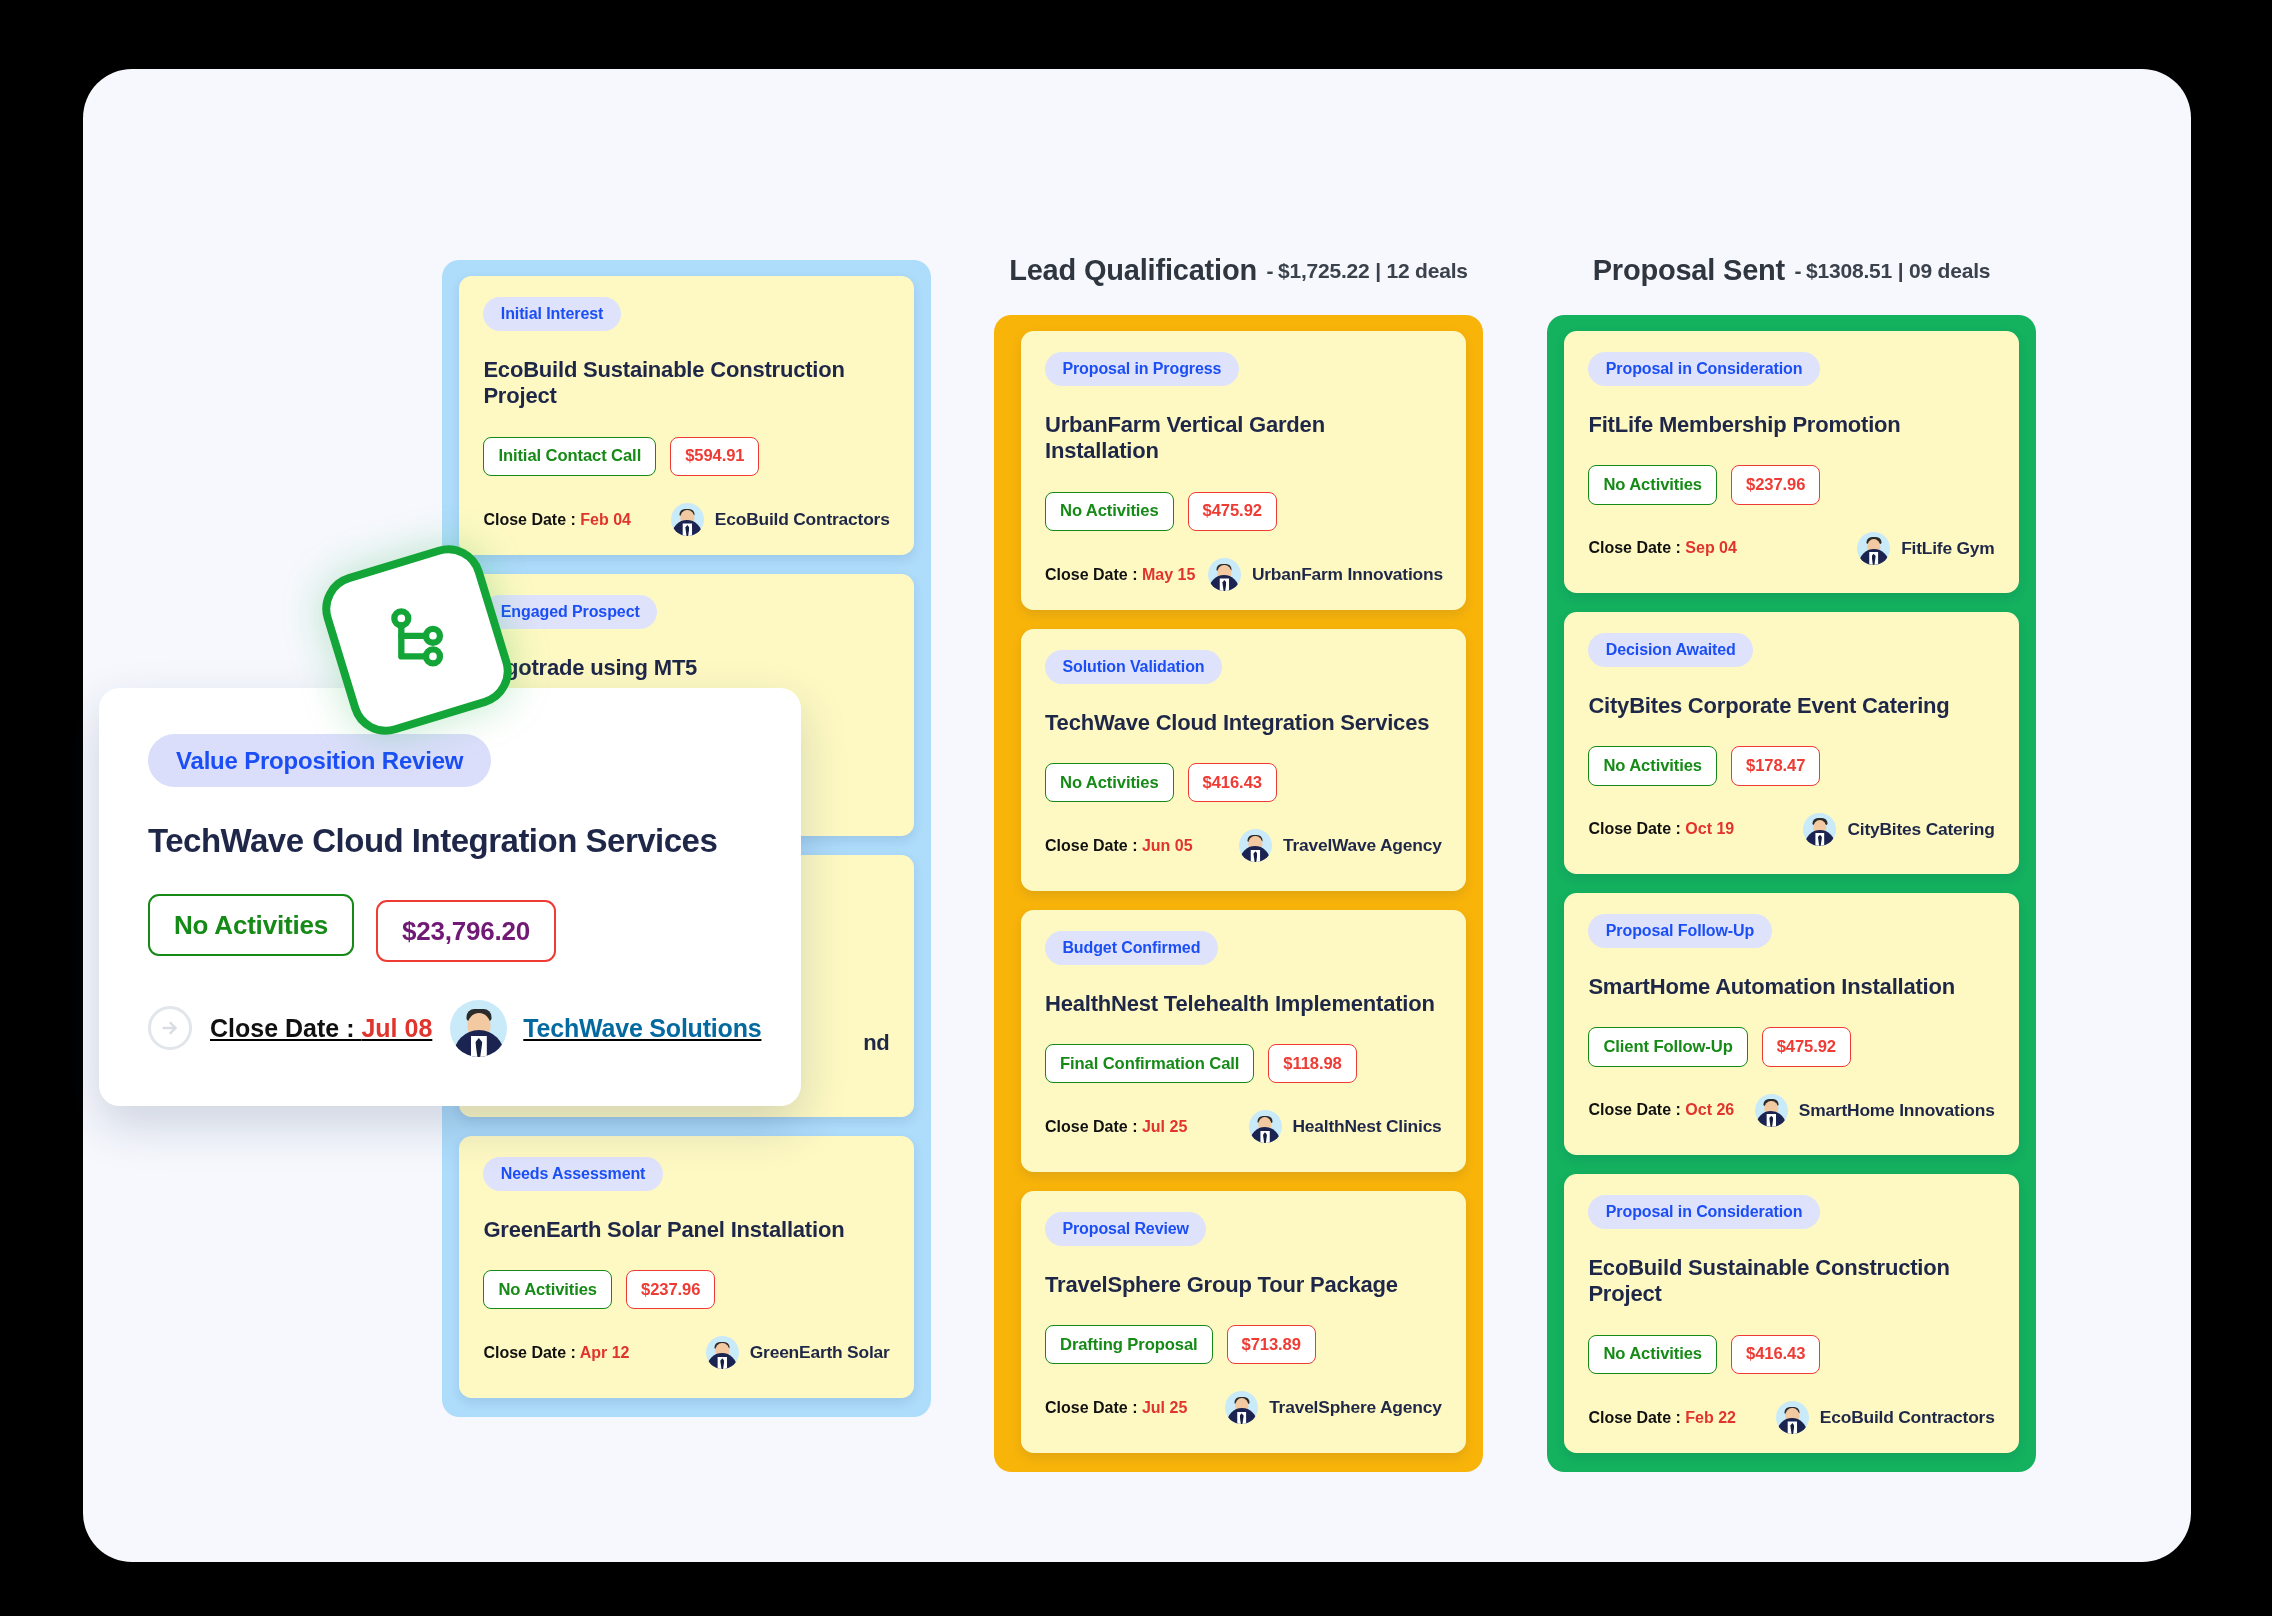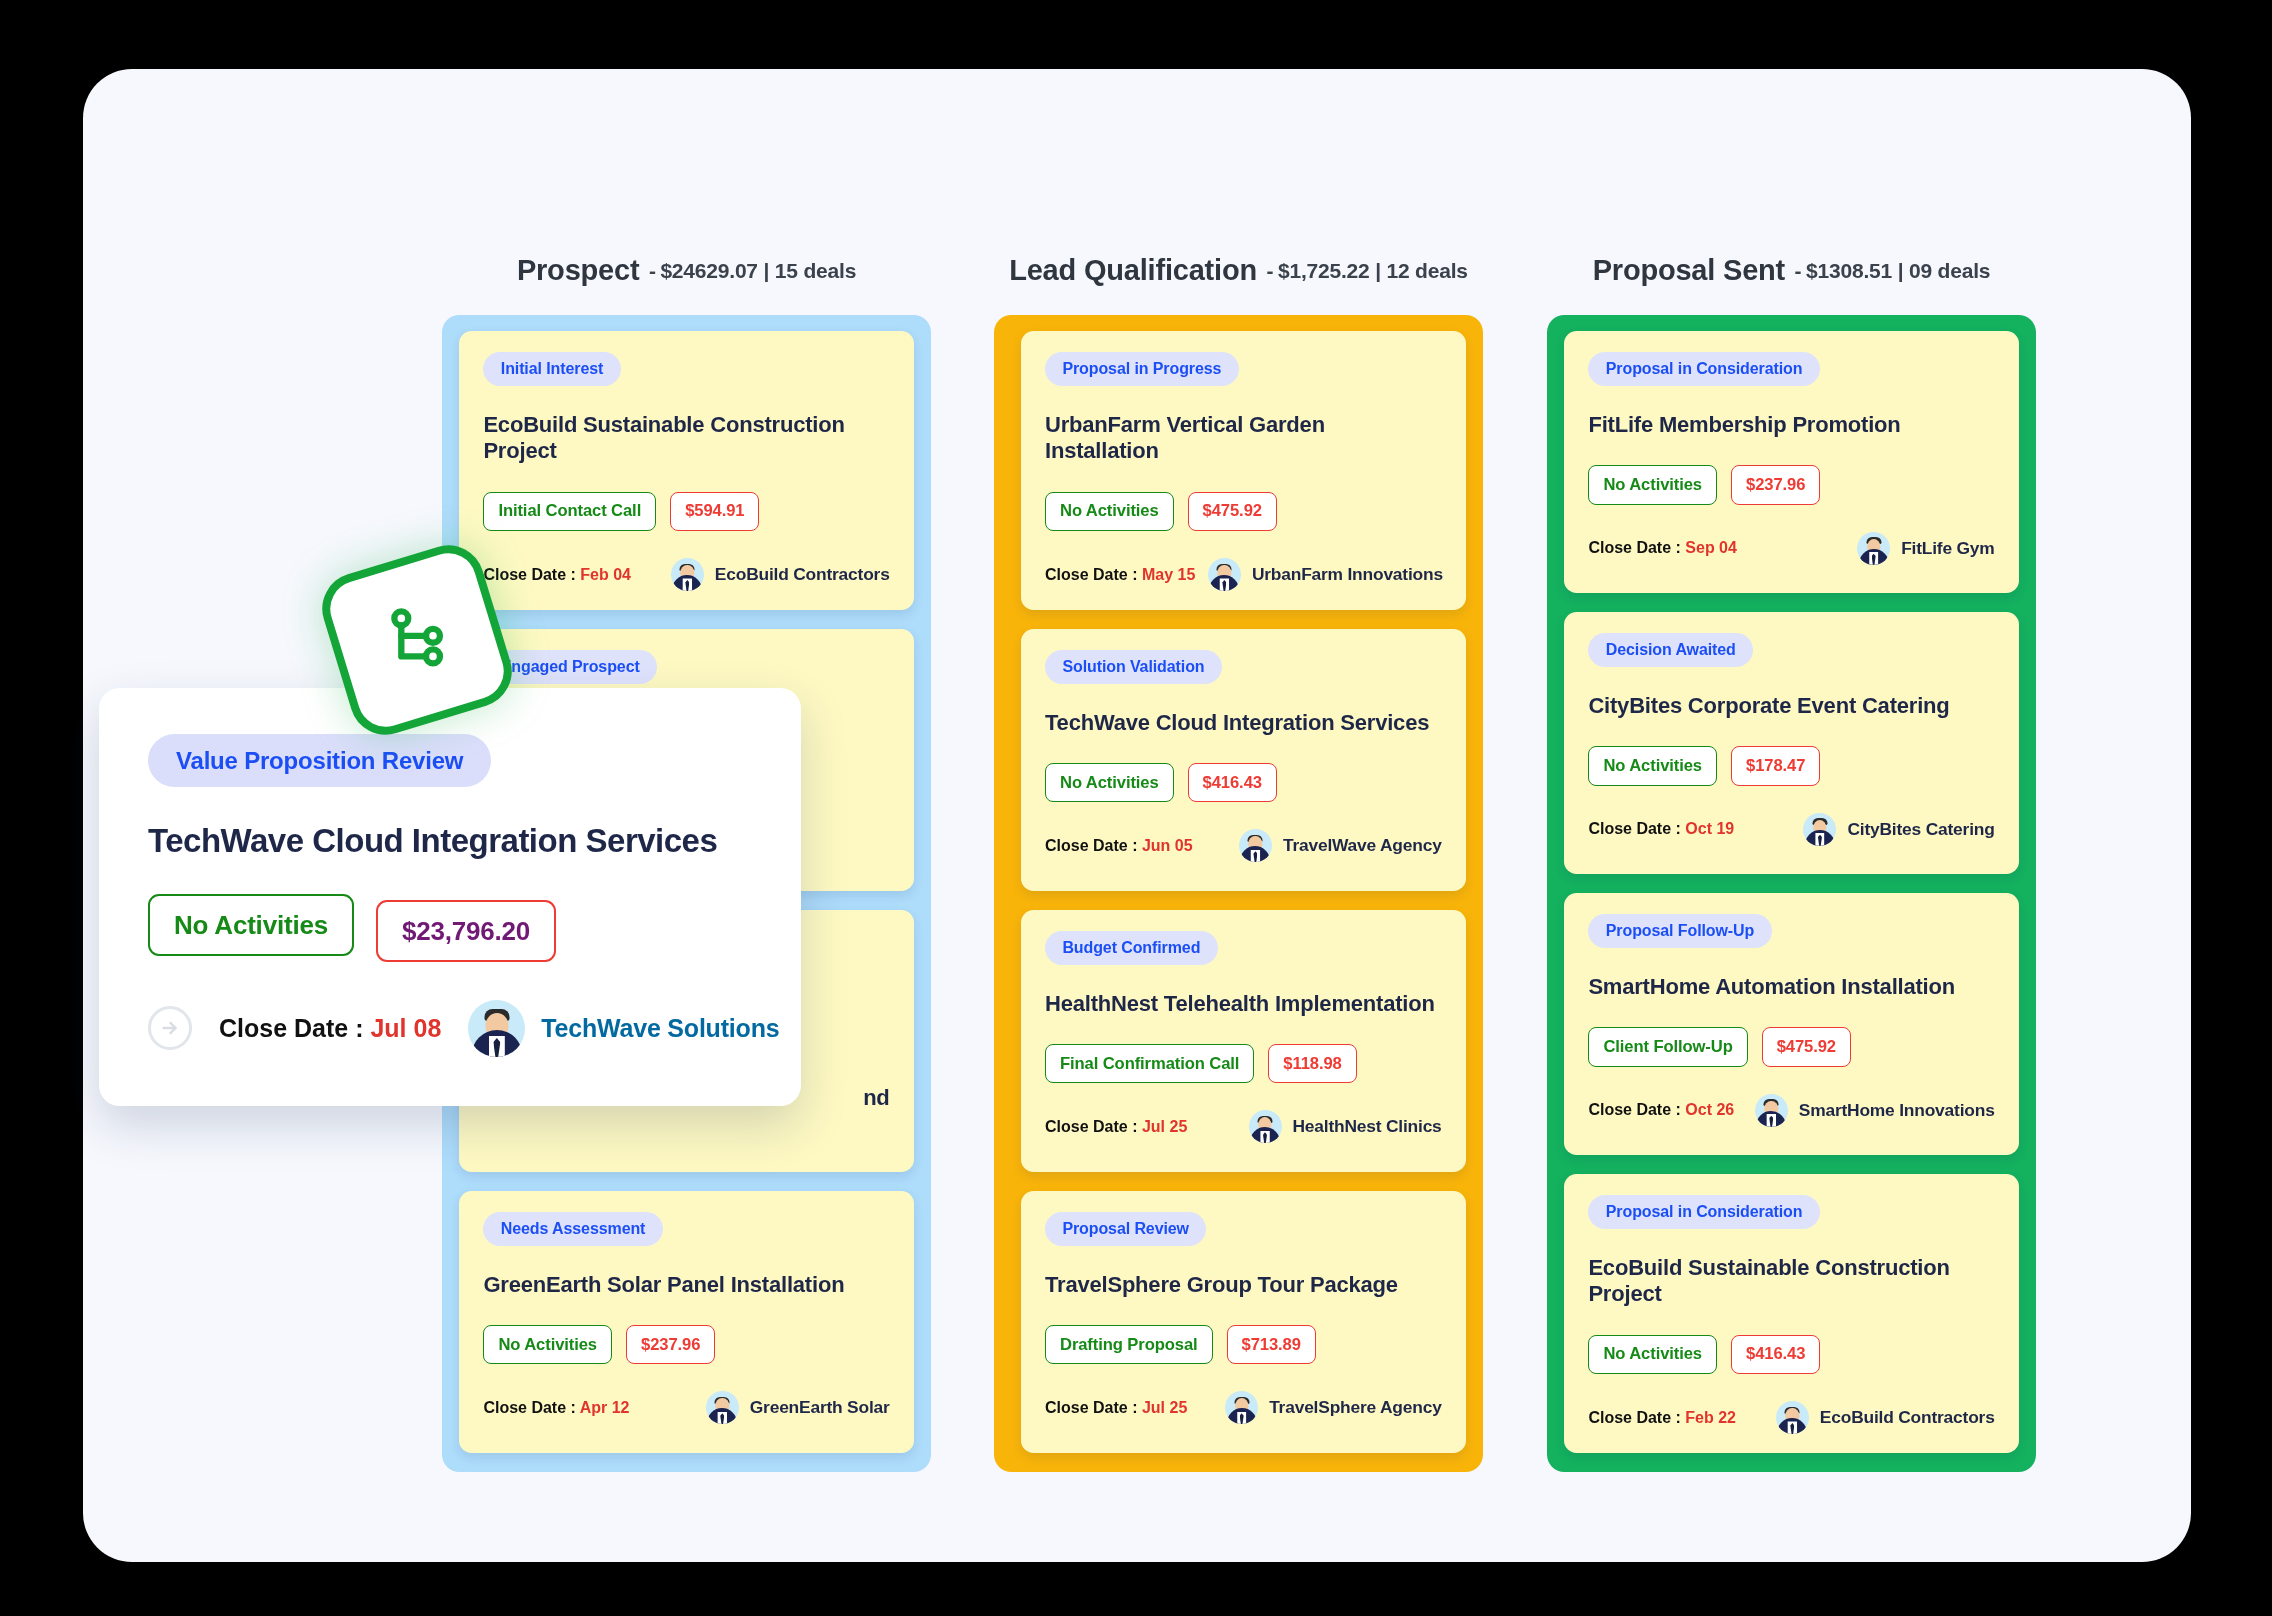--- a/index.html
+++ b/index.html
@@ -233,21 +233,22 @@
     padding: 13.4px 24px;
     letter-spacing: -0.2px;
   }
   .hl-chip.act { border: 2.4px solid #168a16; color: #168a16; }
   .hl-chip.amt { border: 2.4px solid #ee3b34; color: #701a75; margin-top: 12px; }
 
   .hl-foot {
     margin-top: 38px;
     display: flex;
     align-items: center;
-    gap: 27px;
+    gap: 18px;
+    text-decoration: underline;
   }
   .arrow-circle {
     width: 44px; height: 44px;
     border-radius: 50%;
     border: 3.2px solid #e2e5ea;
     display: flex; align-items: center; justify-content: center;
     flex: 0 0 auto;
   }
   .hl-close {
     font-size: 25px;
@@ -303,28 +304,20 @@
     z-index: 1;
   }
 </style>
 </head>
 <body>
 
 <div class="stage">
   <div class="board">
 
     <div class="column col-0">
-      <div class="col-header">
-        <span class="col-title">Prospect</span>
-        <span class="col-meta">
-          <span class="dash">-</span><span>$24629.07</span>
-          <span>|</span>
-          <span>15 deals</span>
-        </span>
-      </div>
       <div class="col-band band-blue">
 
         <div class="deal-card">
           <span class="stage-pill">Initial Interest</span>
           <div class="deal-title">EcoBuild Sustainable Construction Project</div>
           <div class="chip-row">
             <span class="chip chip-activity">Initial Contact Call</span>
             <span class="chip chip-amount">$594.91</span>
           </div>
           <div class="deal-foot">

